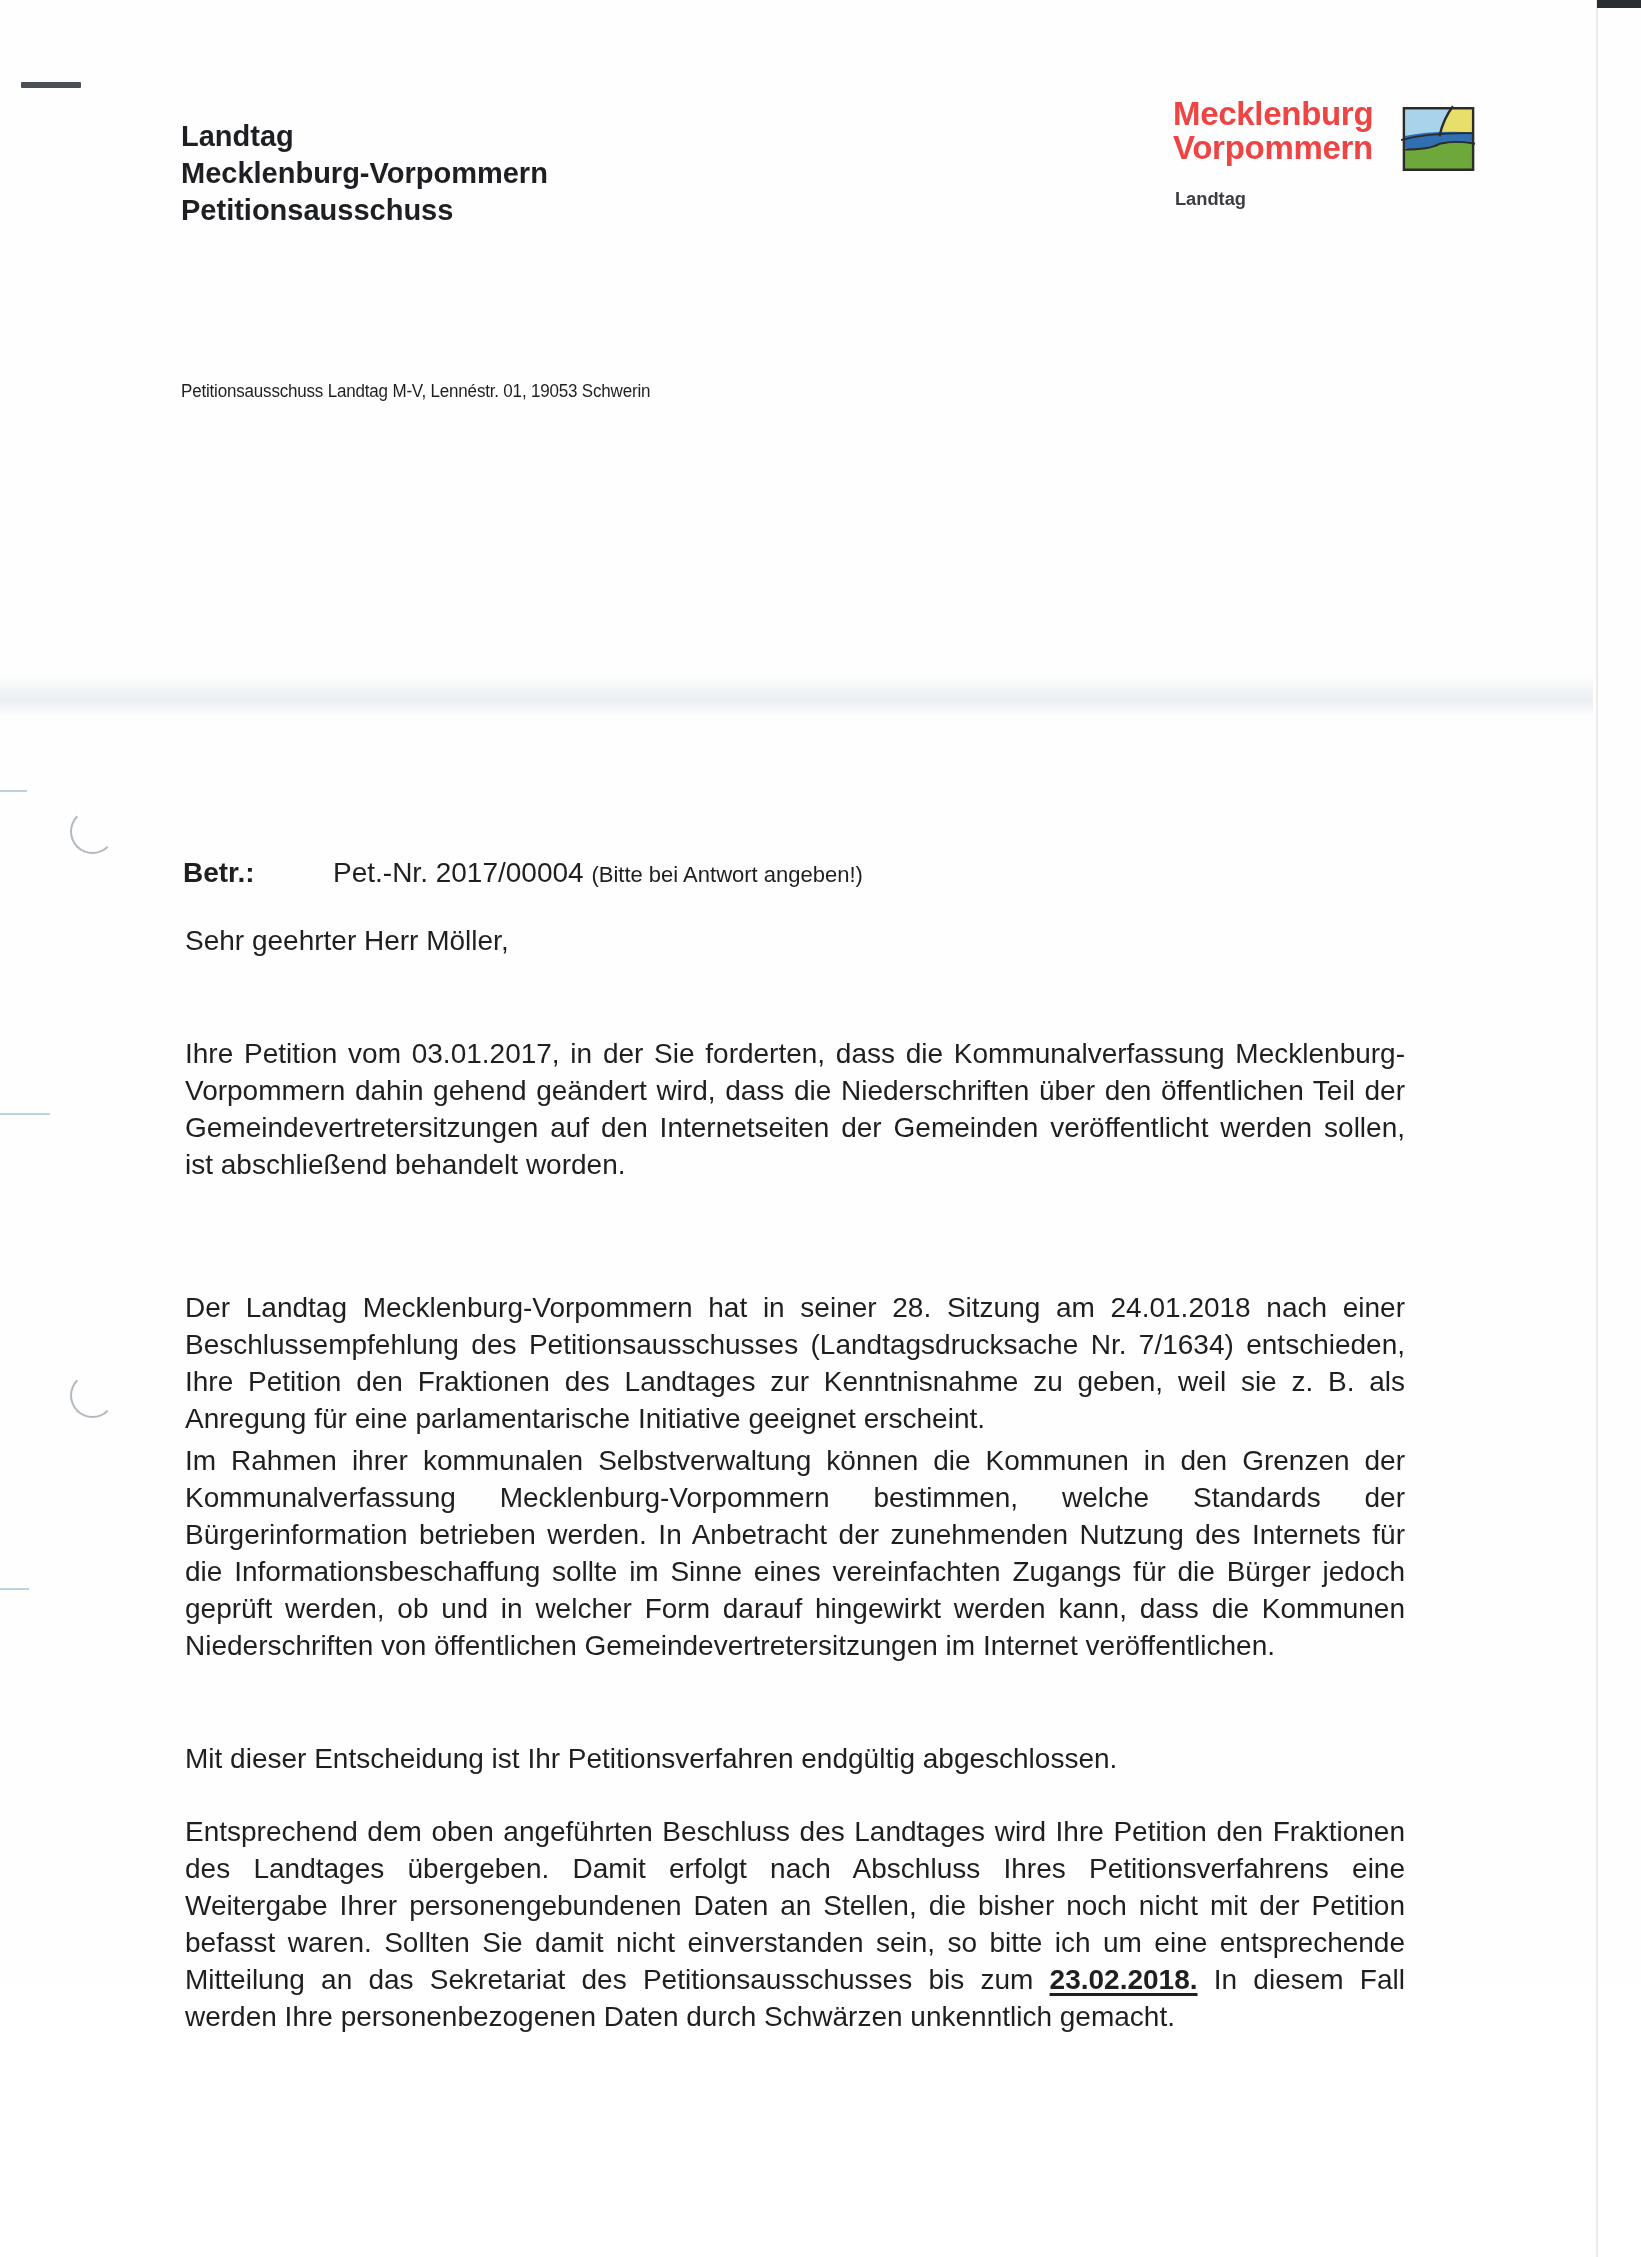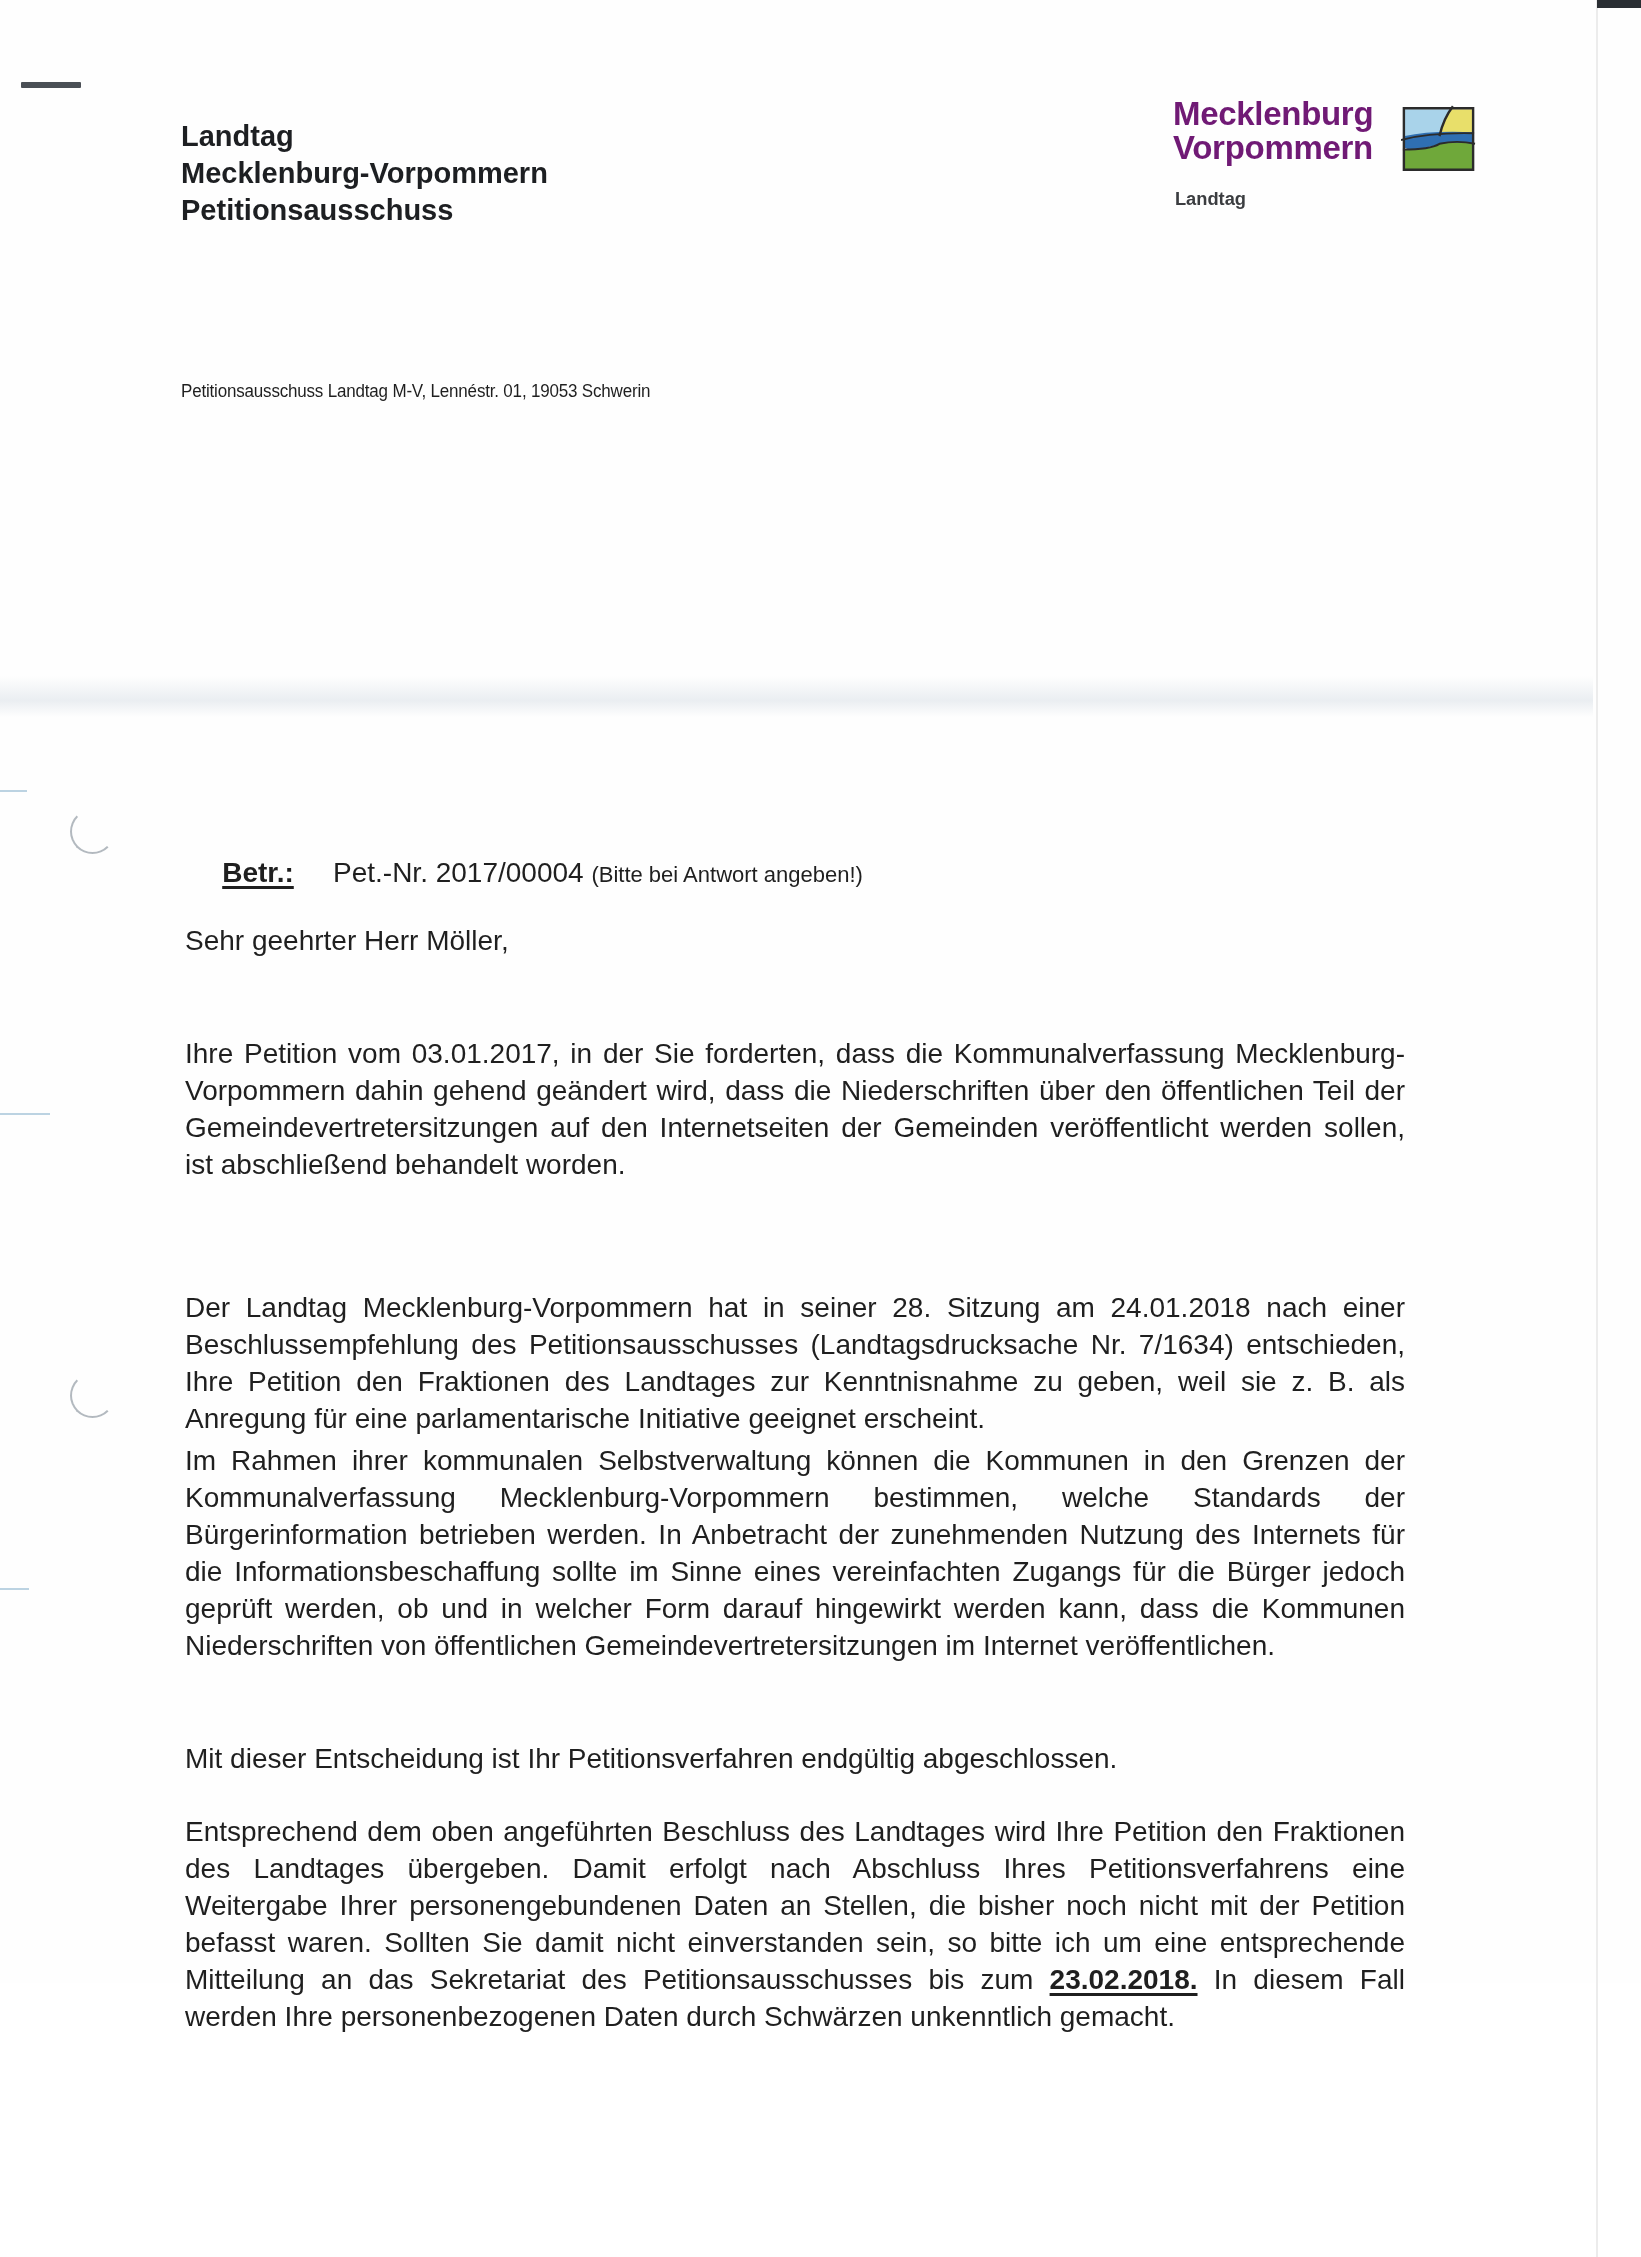--- a/index.html
+++ b/index.html
@@ -81,21 +81,21 @@
     .logo {
       position: absolute;
       left: 1173px; top: 97px;
     }
     .logo-text {
       position: absolute;
       left: 0; top: 0;
       font-weight: bold;
       font-size: 33px;
       line-height: 34px;
-      color: #701a75;
+      color: #ef4444;
       white-space: nowrap;
       letter-spacing: -0.3px;
     }
     .logo-sub {
       position: absolute;
       left: 1.9px; top: 91px;
       font-weight: bold;
       font-size: 18.3px;
       color: #3b3d40;
       white-space: nowrap;
@@ -147,26 +147,24 @@
     
     .subject {
       position: absolute;
       left: 183px; top: 857px;
       white-space: nowrap;
       font-size: 28px;
       color: #1f1f1f;
     }
     .subject-label {
       font-weight: bold;
-      text-decoration: underline;
       text-decoration-thickness: 2.9px;
       text-underline-offset: 3.9px;
       display: inline-block;
       width: 150px;
-      text-align: center;
     }
     .subject-note { font-size: 22px; }
 
     
     .body {
       position: absolute;
       left: 185px;
       width: 1220px;
       font-size: 28px;
       line-height: 37px;

